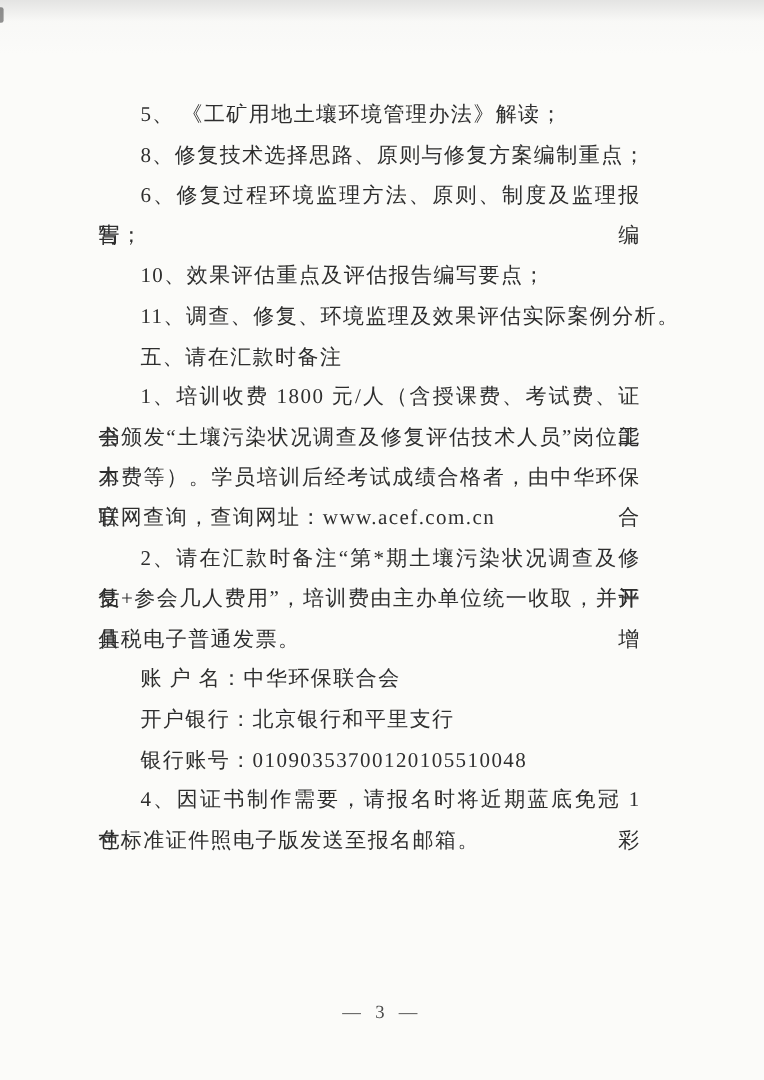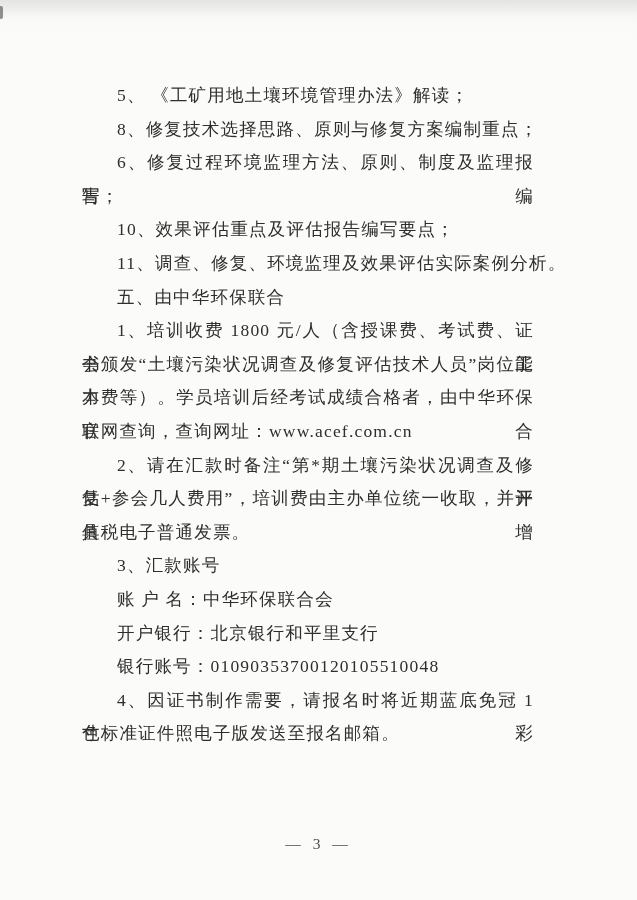--- a/index.html
+++ b/index.html
@@ -73,29 +73,28 @@
 <div class="scan-shade-top"></div>
 <div class="scan-mark-left"></div>
 
 <div class="doc-body">
     <p class="line indent">5、 《工矿用地土壤环境管理办法》解读；</p>
     <p class="line indent">8、修复技术选择思路、原则与修复方案编制重点；</p>
     <p class="line indent justify">6、修复过程环境监理方法、原则、制度及监理报告编</p>
     <p class="line">写；</p>
     <p class="line indent">10、效果评估重点及评估报告编写要点；</p>
     <p class="line indent">11、调查、修复、环境监理及效果评估实际案例分析。</p>
-    <p class="line indent">五、由中华环保联合</p>
+    <p class="line indent">五、请在汇款时备注</p>
     <p class="line indent justify">1、培训收费 1800 元/人（含授课费、考试费、证书工</p>
     <p class="line justify">会颁发“土壤污染状况调查及修复评估技术人员”岗位能力</p>
     <p class="line justify">本费等）。学员培训后经考试成绩合格者，由中华环保联合</p>
     <p class="line">官网查询，查询网址：www.acef.com.cn</p>
     <p class="line indent justify">2、请在汇款时备注“第*期土壤污染状况调查及修复评</p>
     <p class="line justify">估+参会几人费用”，培训费由主办单位统一收取，并开具增</p>
     <p class="line">值税电子普通发票。</p>
-    <p class="line indent">3、汇款账号</p>
     <p class="line indent">账 户 名：中华环保联合会</p>
     <p class="line indent">开户银行：北京银行和平里支行</p>
     <p class="line indent">银行账号：01090353700120105510048</p>
     <p class="line indent justify">4、因证书制作需要，请报名时将近期蓝底免冠 1 寸彩</p>
     <p class="line">色标准证件照电子版发送至报名邮箱。</p>
   </div>
 
 <div class="page-footer">— 3 —</div>
 
 </body></html>

